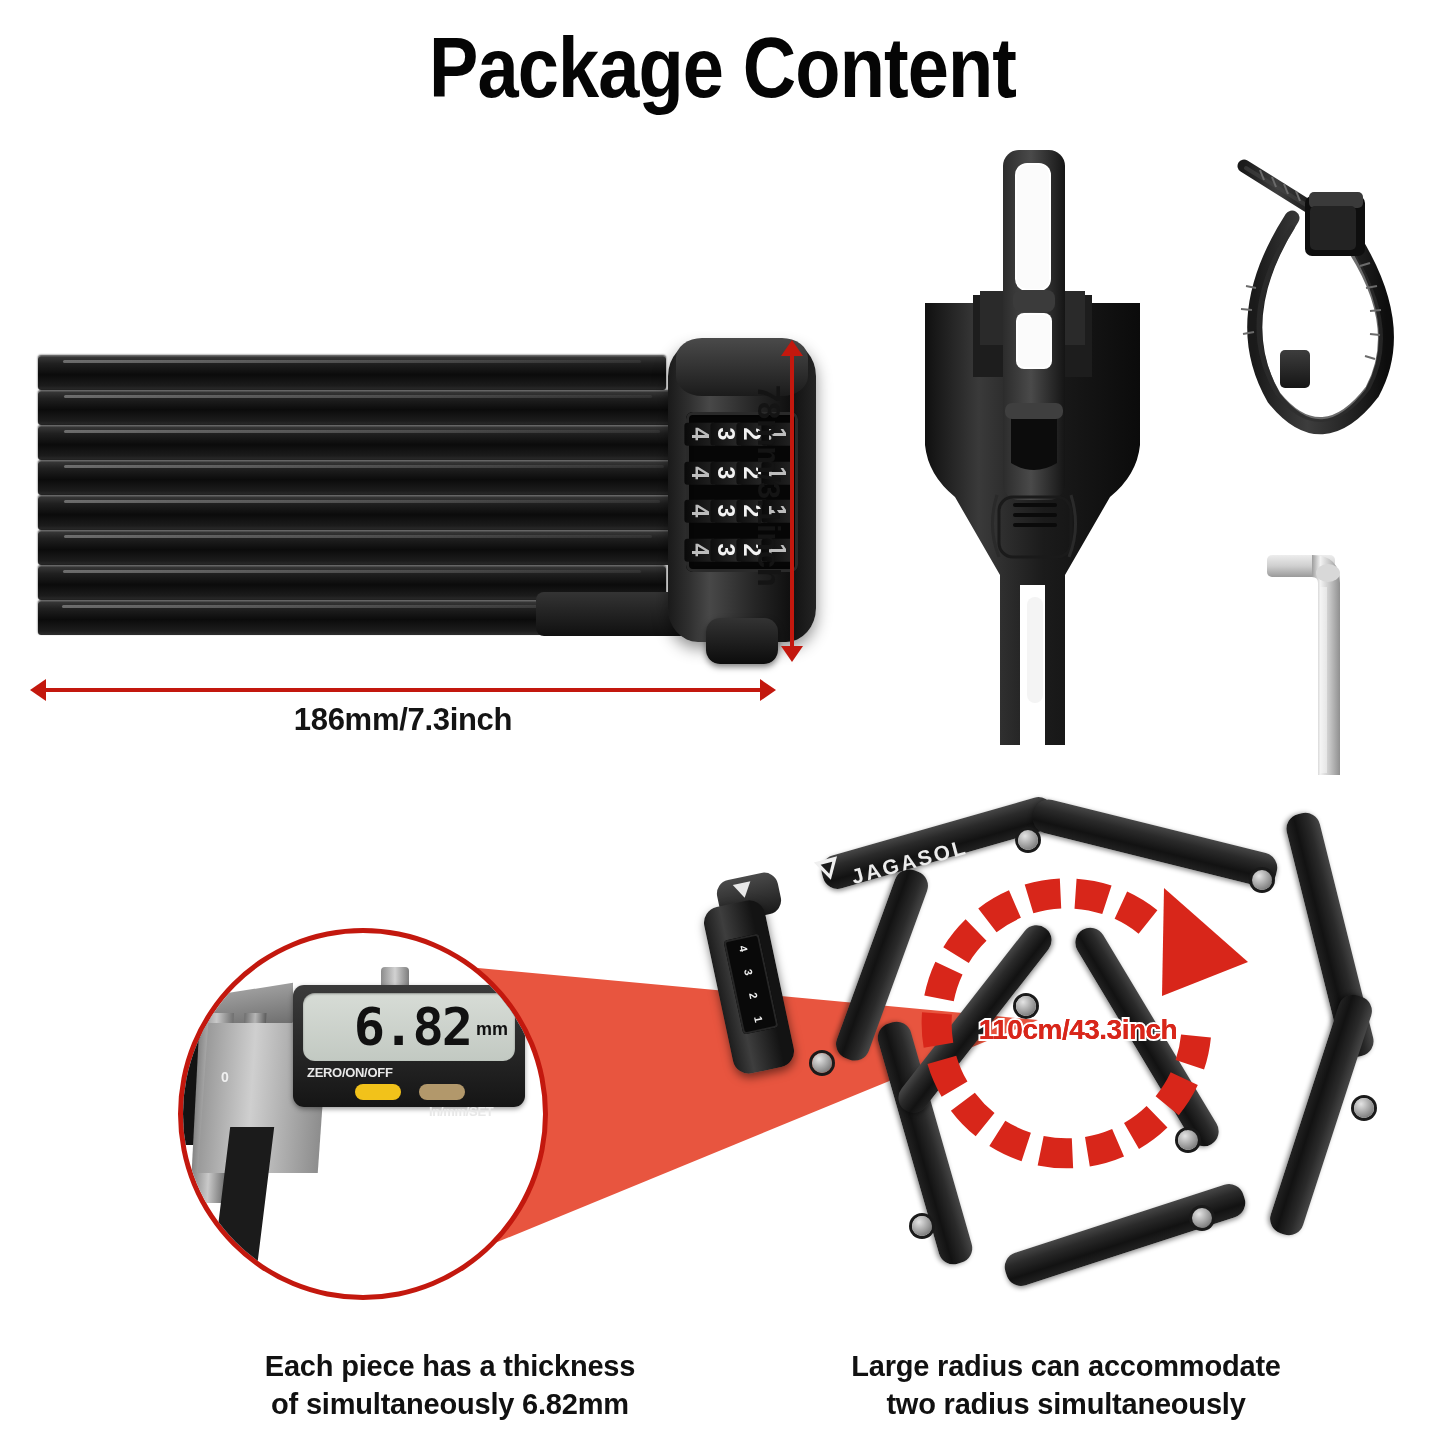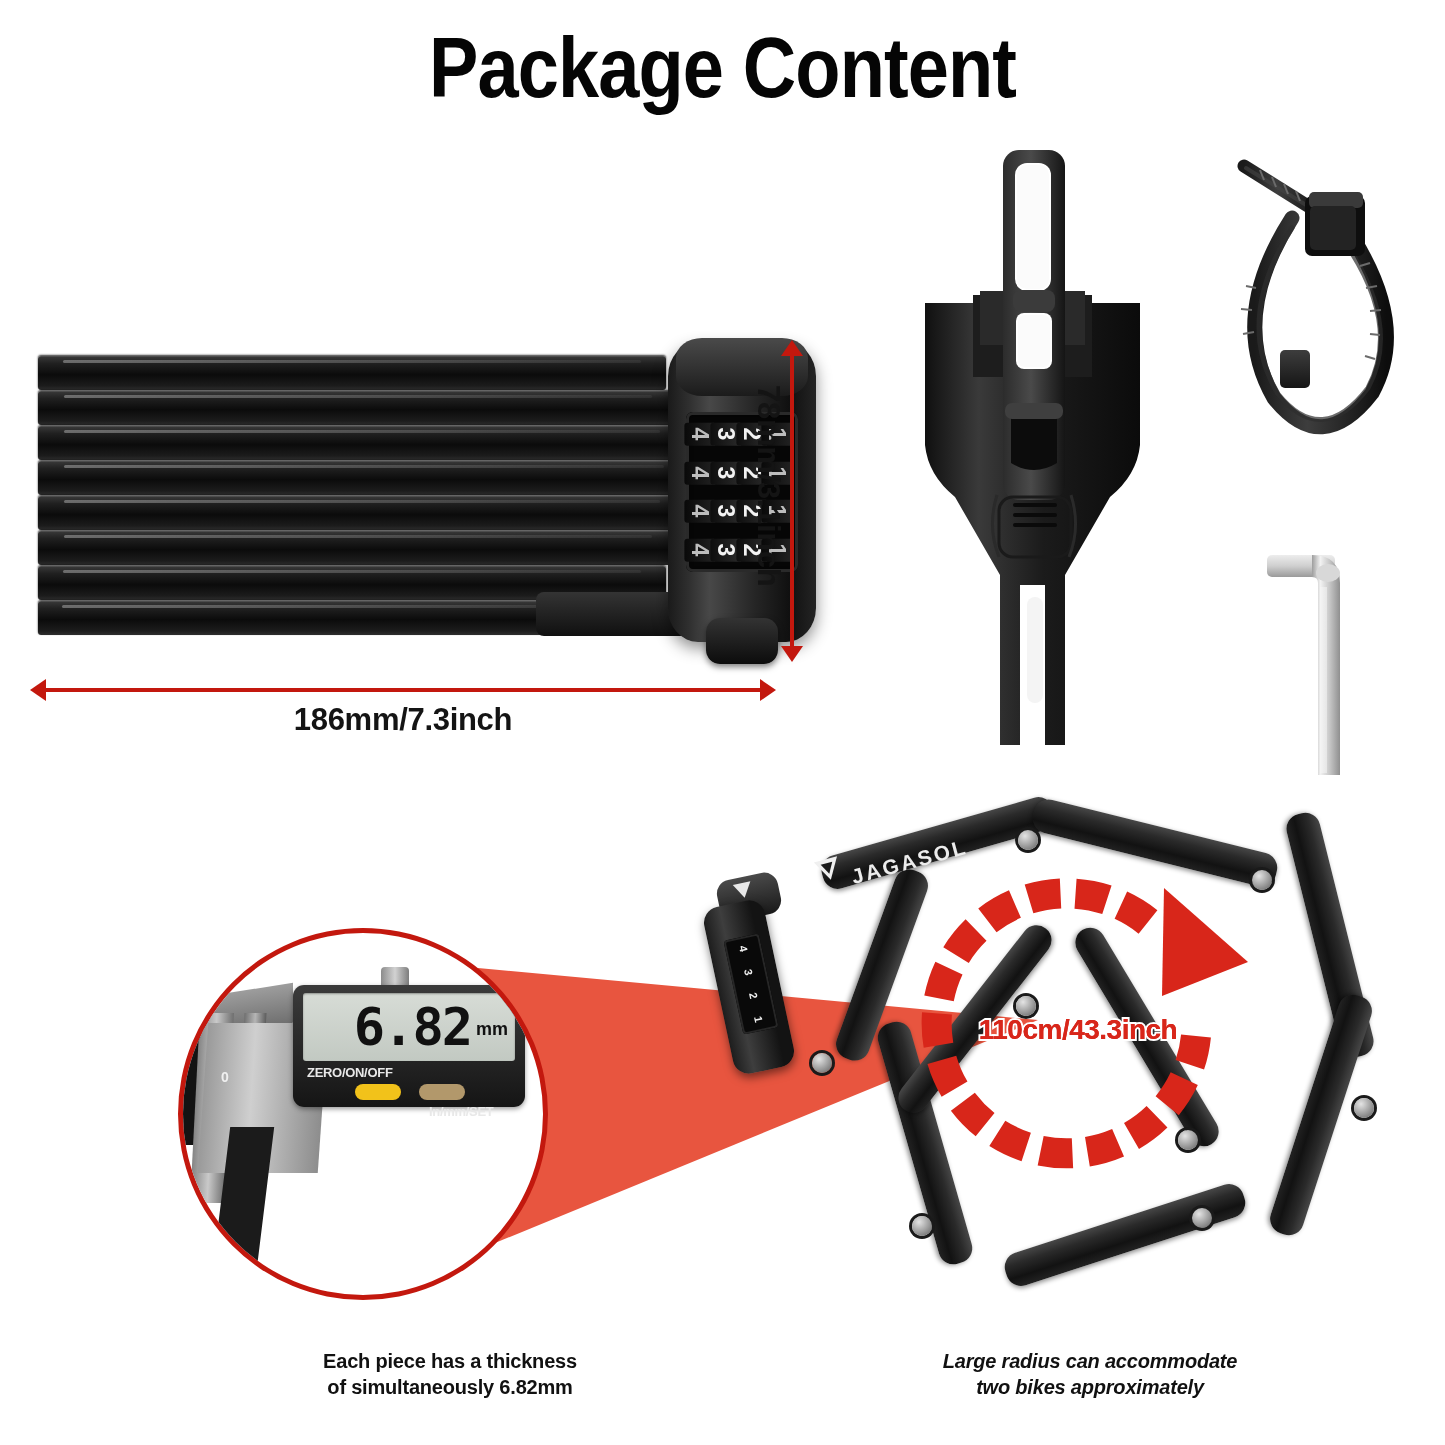--- a/index.html
+++ b/index.html
@@ -4,21 +4,21 @@
 <style>
   html,body{margin:0;padding:0;background:#ffffff;}
   body{width:1445px;height:1445px;position:relative;overflow:hidden;
        font-family:"Liberation Sans","DejaVu Sans",sans-serif;color:#111;}
 
   
   #title{position:absolute;left:0;top:18px;width:1445px;text-align:center;
          font-size:86px;font-weight:bold;letter-spacing:-1px;color:#050505;
          font-family:"Liberation Sans","DejaVu Sans",sans-serif;
          transform:scaleX(.86);transform-origin:50% 50%;}
-  .cap{position:absolute;text-align:center;font-weight:bold;font-size:20px;
+  .cap{position:absolute;text-align:center;font-weight:bold;font-size:29px;
        line-height:1.30;color:#111;letter-spacing:-.2px;}
 
   
   #foldedWrap{position:absolute;left:38px;top:352px;width:740px;height:310px;}
   .bar{position:absolute;left:0;border-radius:3px;
        background:linear-gradient(180deg,#3a3a3a 0%,#202020 22%,#0b0b0b 55%,#1c1c1c 88%,#2e2e2e 100%);
        box-shadow:0 1px 0 rgba(255,255,255,.10) inset,0 -1px 2px rgba(0,0,0,.8);}
   .barHi{position:absolute;left:4%;top:4px;width:92%;height:3px;border-radius:2px;
          background:linear-gradient(90deg,rgba(255,255,255,.32),rgba(255,255,255,.06));}
 
@@ -72,21 +72,21 @@
   
   #magWrap{position:absolute;left:178px;top:928px;width:470px;height:372px;}
   #cone{position:absolute;left:300px;top:40px;width:0;height:0;
         border-top:52px solid transparent;border-bottom:230px solid transparent;
         border-left:560px solid #E8553F;z-index:0;}
   #mag{position:absolute;left:0;top:0;width:360px;height:362px;border-radius:50%;
        border:5px solid #C3180E;overflow:hidden;background:#ffffff;z-index:2;}
   #magInner{position:absolute;left:-40px;top:-6px;width:460px;height:380px;}
   #calHead{position:absolute;left:150px;top:58px;width:232px;height:122px;border-radius:11px;
            background:linear-gradient(180deg,#3b3b3b,#151515);box-shadow:0 2px 5px rgba(0,0,0,.4);}
-  #lcd{position:absolute;left:10px;top:8px;width:212px;height:68px;border-radius:3px;
+  #lcd{position:absolute;left:10px;top:8px;width:212px;height:68px;border-radius:12px;
        background:linear-gradient(180deg,#d7dcd6,#c2c9c2);box-shadow:0 1px 2px rgba(0,0,0,.35) inset;}
   #lcdVal{position:absolute;right:44px;top:2px;font-size:52px;font-weight:bold;color:#111;
           font-family:"DejaVu Sans Mono","Liberation Mono",monospace;letter-spacing:-2px;line-height:64px;}
   #lcdUnit{position:absolute;right:7px;top:26px;font-size:18px;font-weight:bold;color:#111;}
   .calLbl{position:absolute;top:80px;font-size:13px;font-weight:bold;color:#e8e8e8;letter-spacing:-.3px;}
   #btnY{position:absolute;left:62px;top:99px;width:46px;height:16px;border-radius:8px;background:#F2C21A;}
   #btnT{position:absolute;left:126px;top:99px;width:46px;height:16px;border-radius:8px;background:#B2986B;}
   #calKnurl{position:absolute;left:238px;top:40px;width:28px;height:22px;border-radius:4px;
             background:linear-gradient(90deg,#8c8c8c,#d2d2d2,#7d7d7d);}
   #calBeam{position:absolute;left:60px;top:96px;width:120px;height:150px;
@@ -126,21 +126,21 @@
   #arcLabelTop{position:absolute;left:258px;top:206px;width:240px;text-align:center;
             font-size:28px;font-weight:bold;color:#D8261A;z-index:7;letter-spacing:-.5px;}
 
   
   #brand{position:absolute;left:150px;top:42px;transform:rotate(-15deg);
          color:#ececec;font-size:21px;font-weight:bold;letter-spacing:2.5px;z-index:4;
          font-family:"Liberation Sans",sans-serif;}
 
   
   #cap1{left:120px;top:1348px;width:660px;}
-  #cap2{left:790px;top:1348px;width:600px;font-style:italic;}
+  #cap2{left:766px;top:1348px;width:600px;}
 </style>
 </head>
 <body>
 
 <div id="title">Package Content</div>
 
 <div id="foldedWrap">
 
   <div class="bar" style="top:4px;   width:628px;height:34px;">
       <div class="barHi"></div>
@@ -395,14 +395,14 @@
   <div id="arcLabel">110cm/43.3inch</div>
   <div id="arcLabelTop">110cm/43.3inch</div>
 </div>
 
 <div class="cap" id="cap1">
   <div>Each piece has a thickness</div>
   <div>of simultaneously 6.82mm</div>
 </div>
 <div class="cap" id="cap2">
   <div>Large radius can accommodate</div>
-  <div>two bikes approximately</div>
+  <div>two radius simultaneously</div>
 </div>
 
 </body></html>

